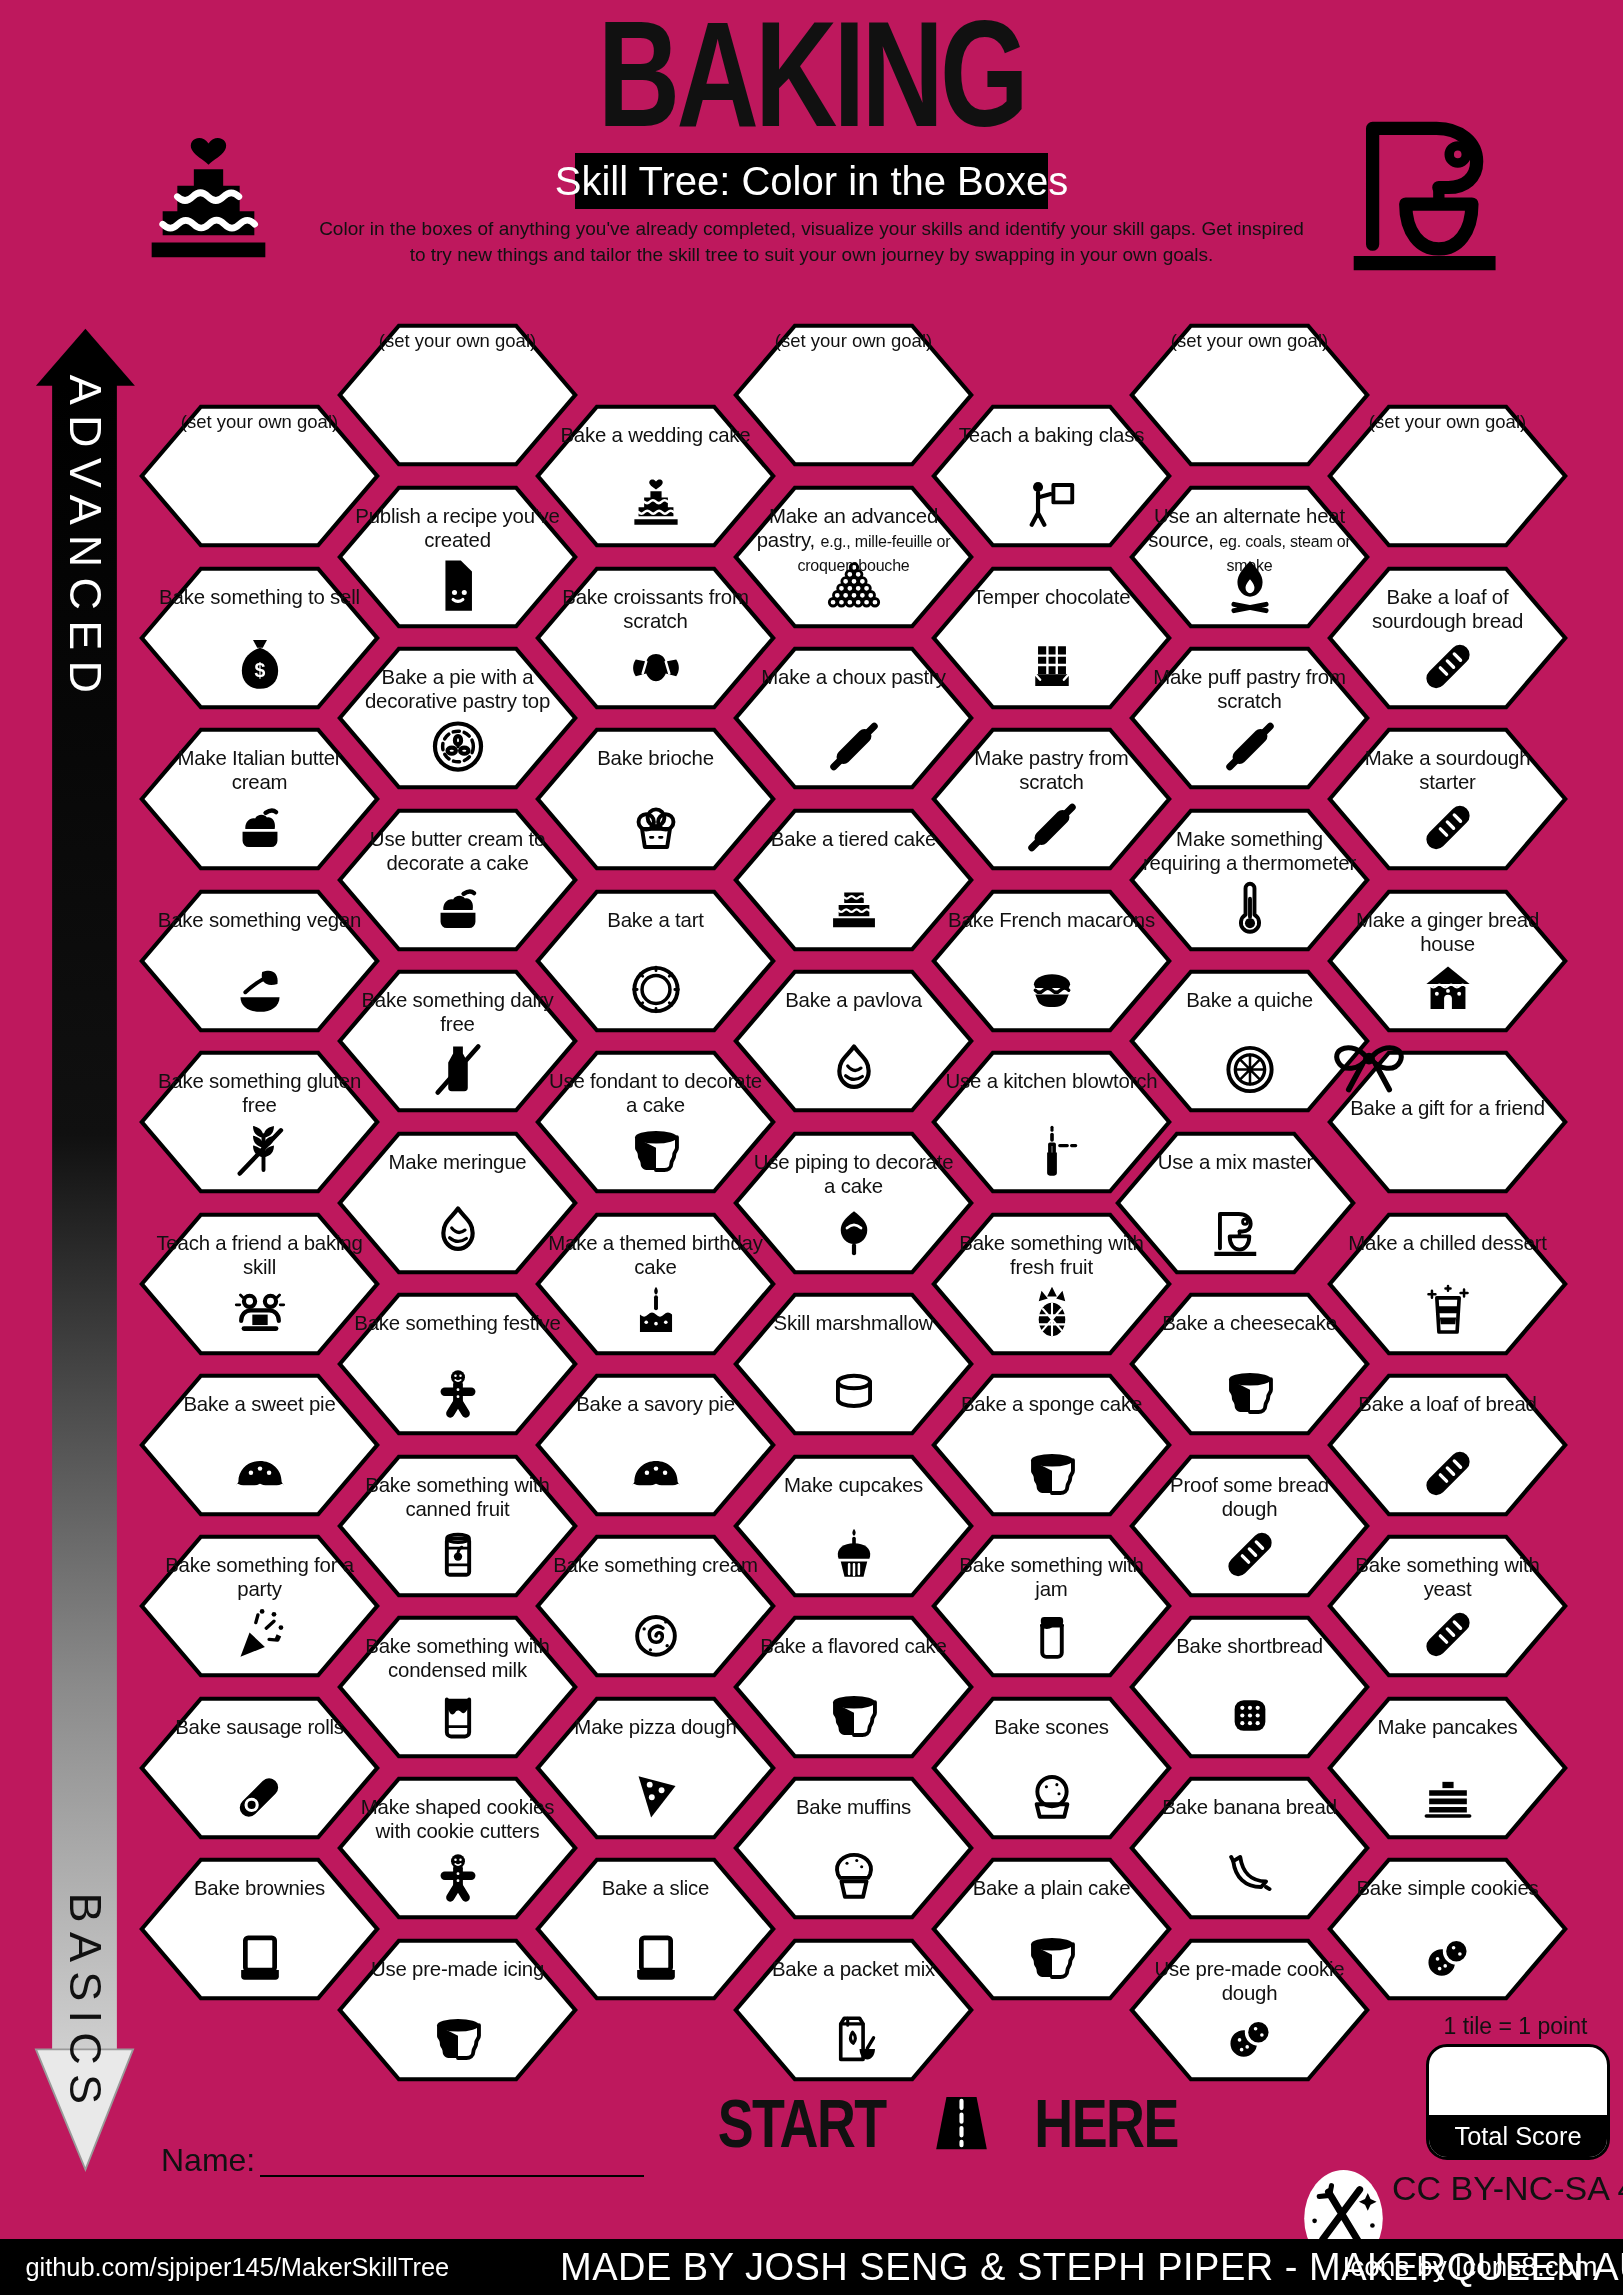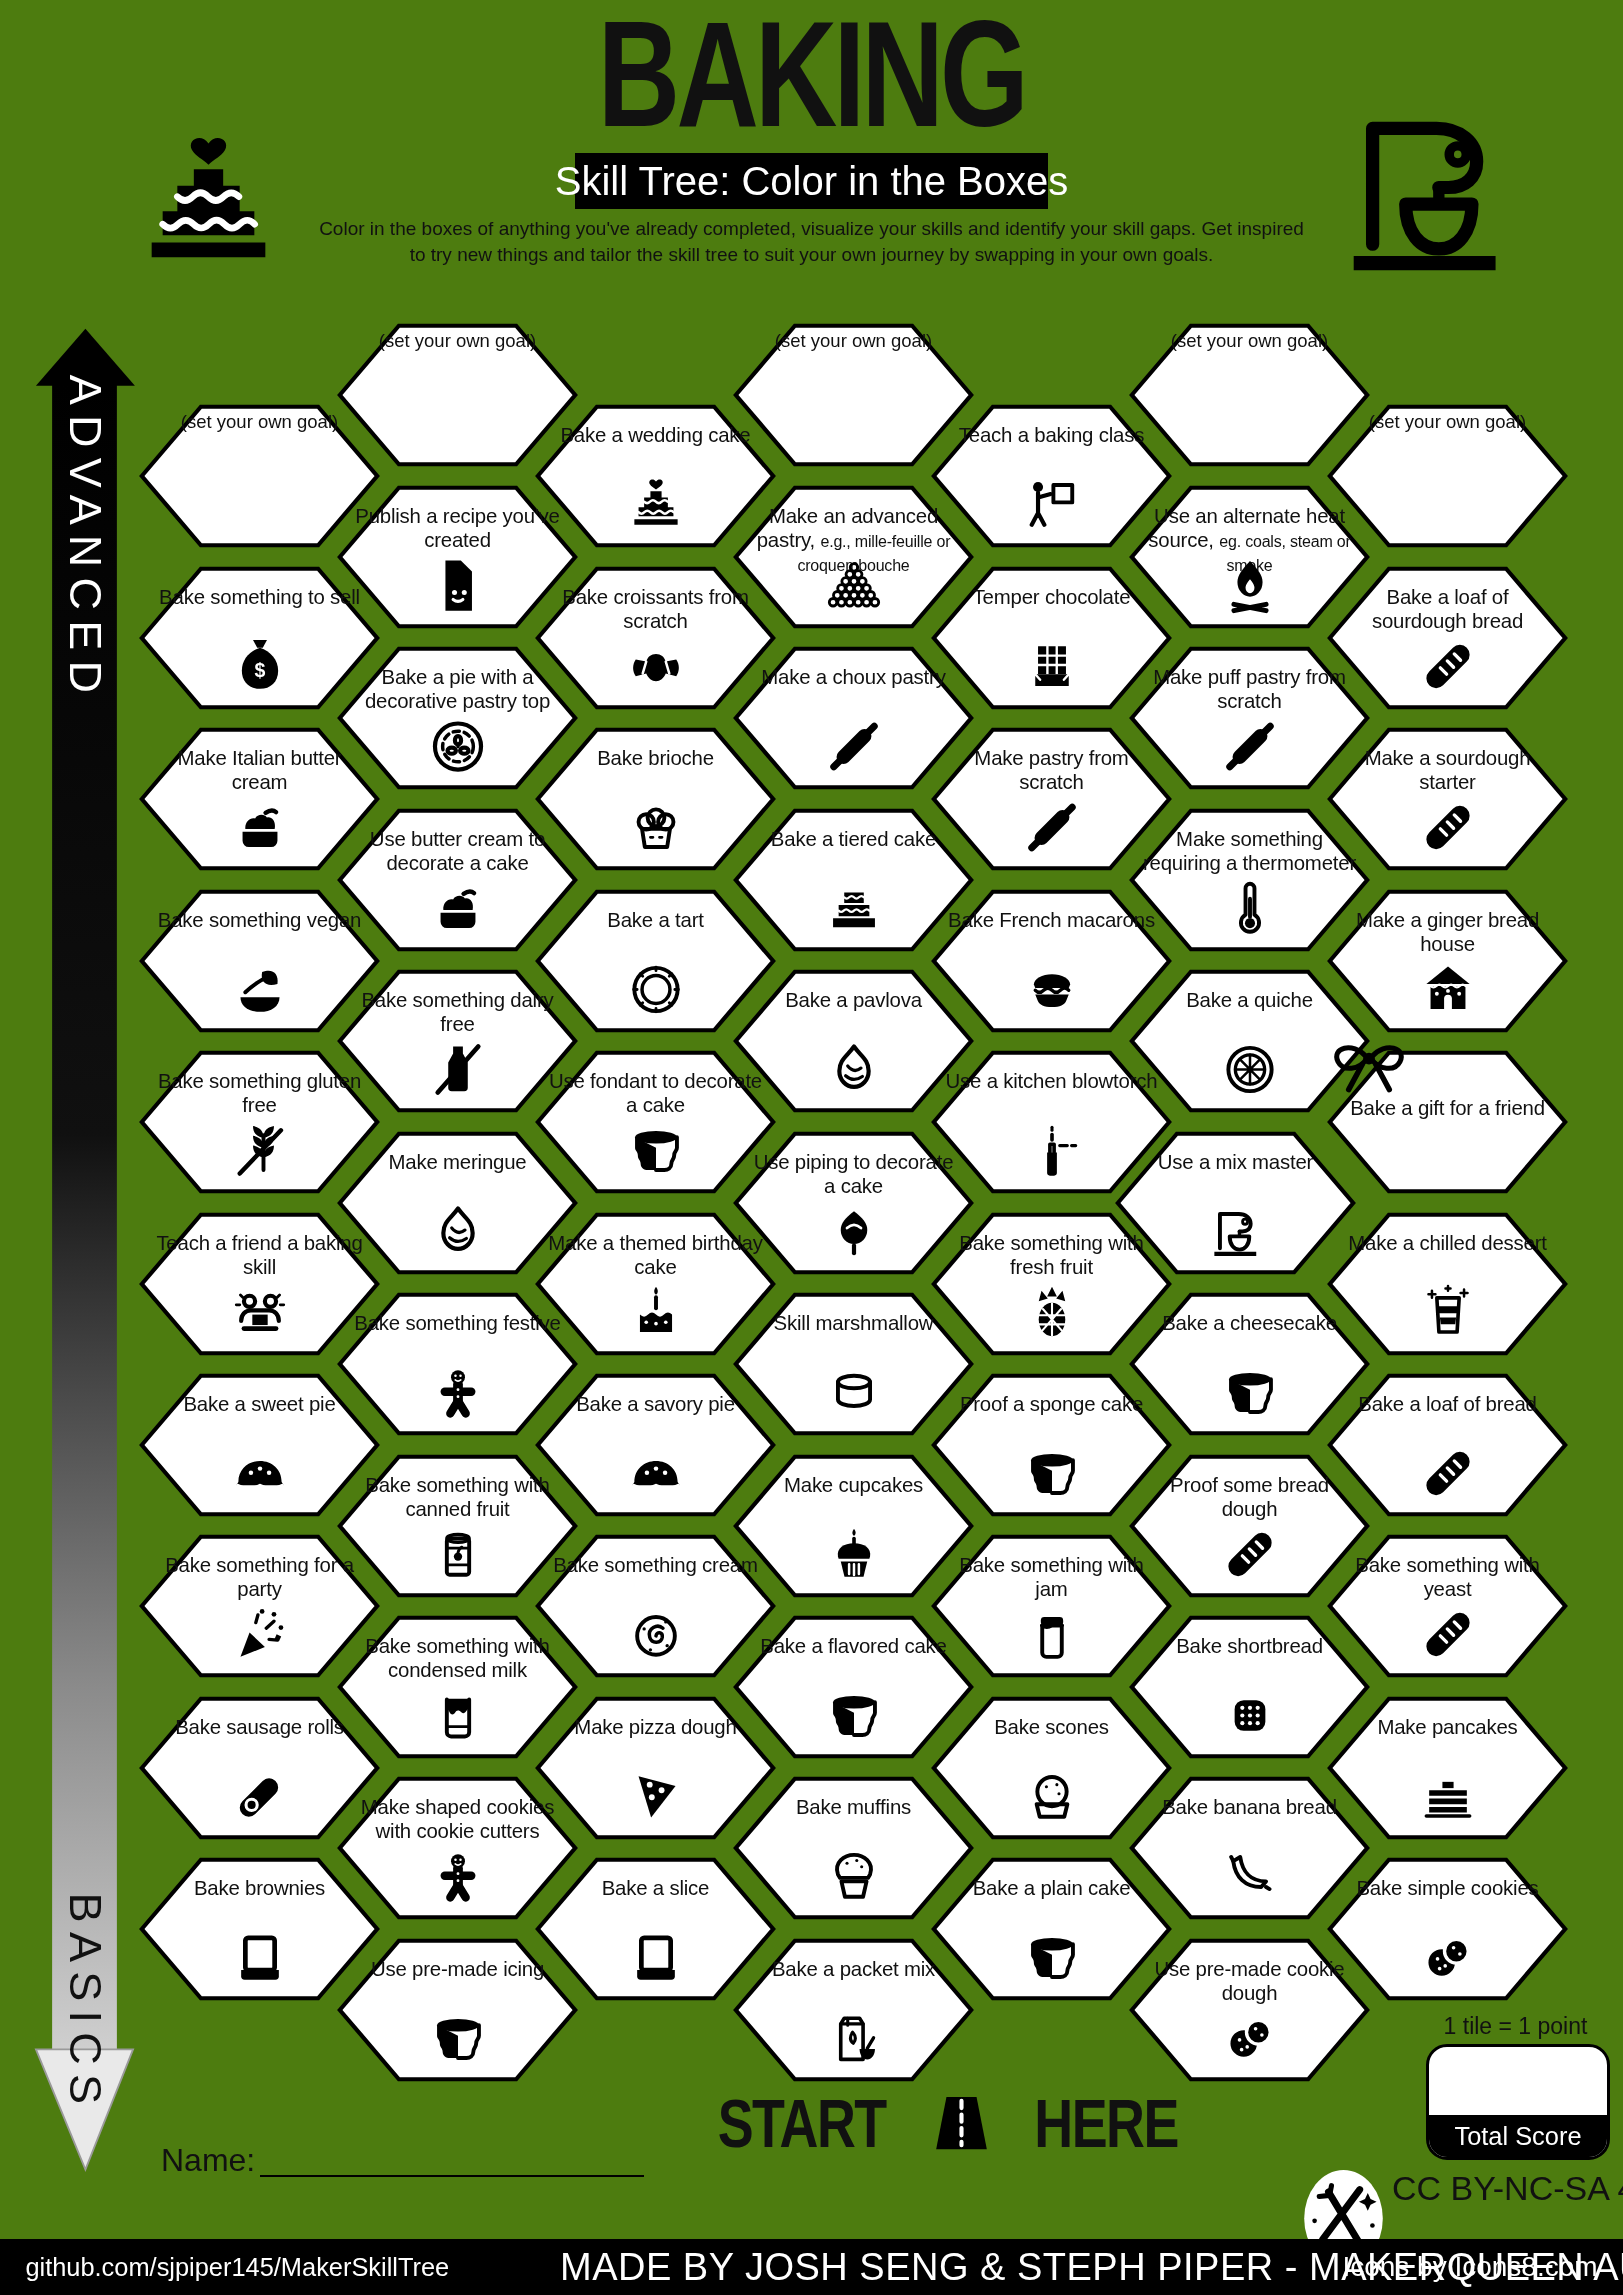--- a/index.html
+++ b/index.html
@@ -1,16 +1,16 @@
 <!DOCTYPE html>
 <html style="font-size:7.4px"><head>
 <meta charset="utf-8">
 <style>
   html,body{margin:0;padding:0;background:#fff}
-  #poster{position:relative;width:1623px;height:2295px;background:#4d7c0f;overflow:hidden;
+  #poster{position:relative;width:1623px;height:2295px;background:#be185d;overflow:hidden;
           font-family:"Liberation Sans",sans-serif;color:#111}
 
   
   #title{position:absolute;top:3.7px;left:0;right:0;text-align:center;font-weight:700;font-size:139px;line-height:1.0;white-space:nowrap}
   #title span{display:inline-block;transform:scale(0.82,1.08);letter-spacing:-4.6px}
   #subtitle{position:absolute;top:153px;left:575px;width:473px;height:56px;background:#000;color:#fff;
             display:flex;align-items:center;justify-content:center;font-size:40px;font-weight:400;white-space:nowrap}
   #instructions{position:absolute;top:216px;left:0;right:0;text-align:center;font-size:19px;line-height:1.38}
   #cake-logo{position:absolute;left:116px;top:116px;width:185px;height:176px}
   #mixer-logo{position:absolute;left:1309px;top:74px;width:236px;height:227px}
@@ -755,21 +755,21 @@
             <path d="M24 5.5l3.5 7h-7zM16.5 8.5l4.5 5.5-6.5 2zM31.5 8.5l2 7.5-6.5-2z" fill="#000" stroke="none"></path>
             <ellipse cx="24" cy="29" rx="9.5" ry="12" fill="#000" stroke="none"></ellipse>
             <path d="M17.5 21.5L31 37M30.5 21.5L17 37M24 17.5v23M14.8 26h18.4M14.8 32.5h18.4" stroke="#fff" stroke-width="1.5"></path>
           </g>
         </svg>
       </div>
       <div class="tile" style="left: 931px; top: 1373px;">
         <svg class="hex" viewBox="0 0 520 312">
           <polygon points="5,156 133,6 387,6 515,156 387,306 133,306"></polygon>
         </svg>
-        <div class="lbl"><span>Proof a sponge cake</span></div>
+        <div class="lbl"><span>Bake a sponge cake</span></div>
         <svg class="ticon" viewBox="0 0 48 48">
           <g stroke="#000" stroke-width="3" fill="none" stroke-linecap="round" stroke-linejoin="round">
             <ellipse cx="24" cy="14.5" rx="15" ry="4.5" fill="#000" stroke="none"></ellipse>
             <path d="M9 14.5v7.5c0 2.5 2 2.5 2 5.5s2 3 2 6 2.5 4.5 5 4.5h6v-16z" fill="#000" stroke="none"></path>
             <path d="M39 14.5v7.5c0 2.5-2 2.5-2 5.5s-2 3-2 6-2.5 4.5-5 4.5h-6" stroke-width="2.8"></path>
           </g>
         </svg>
       </div>
       <div class="tile" style="left: 931px; top: 1534px;">
         <svg class="hex" viewBox="0 0 520 312">

